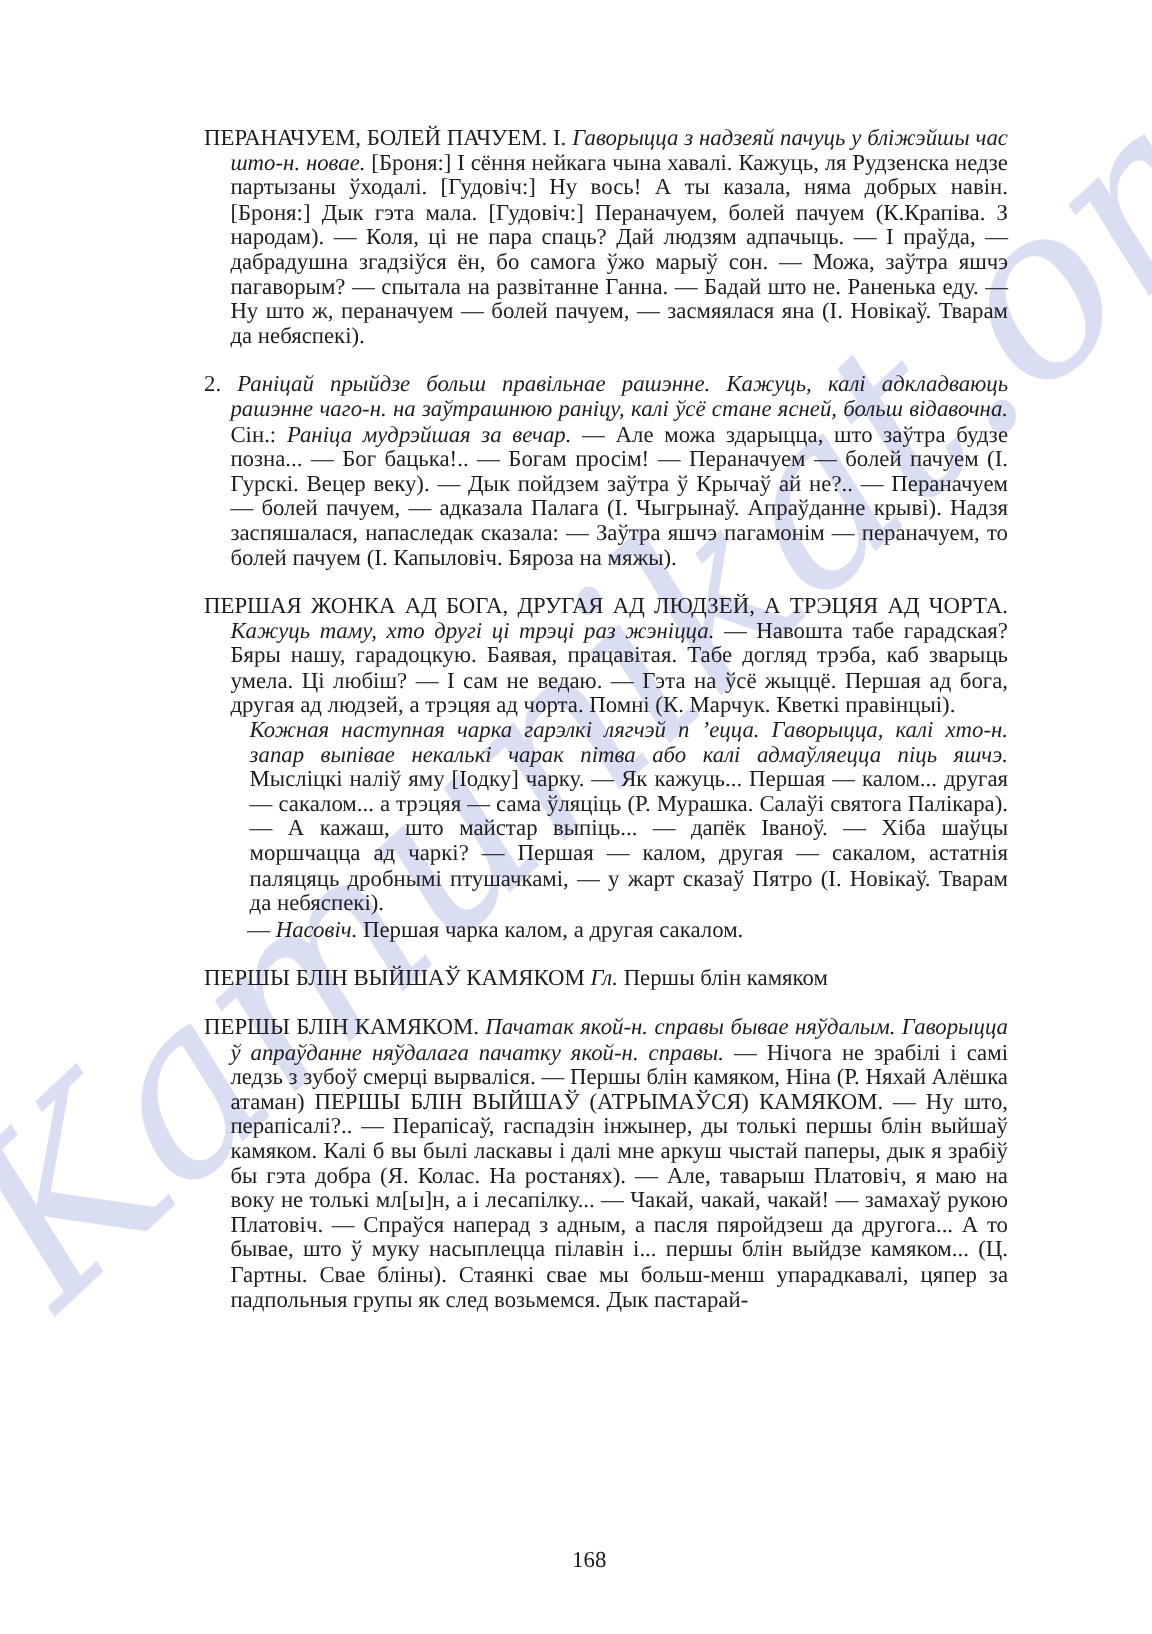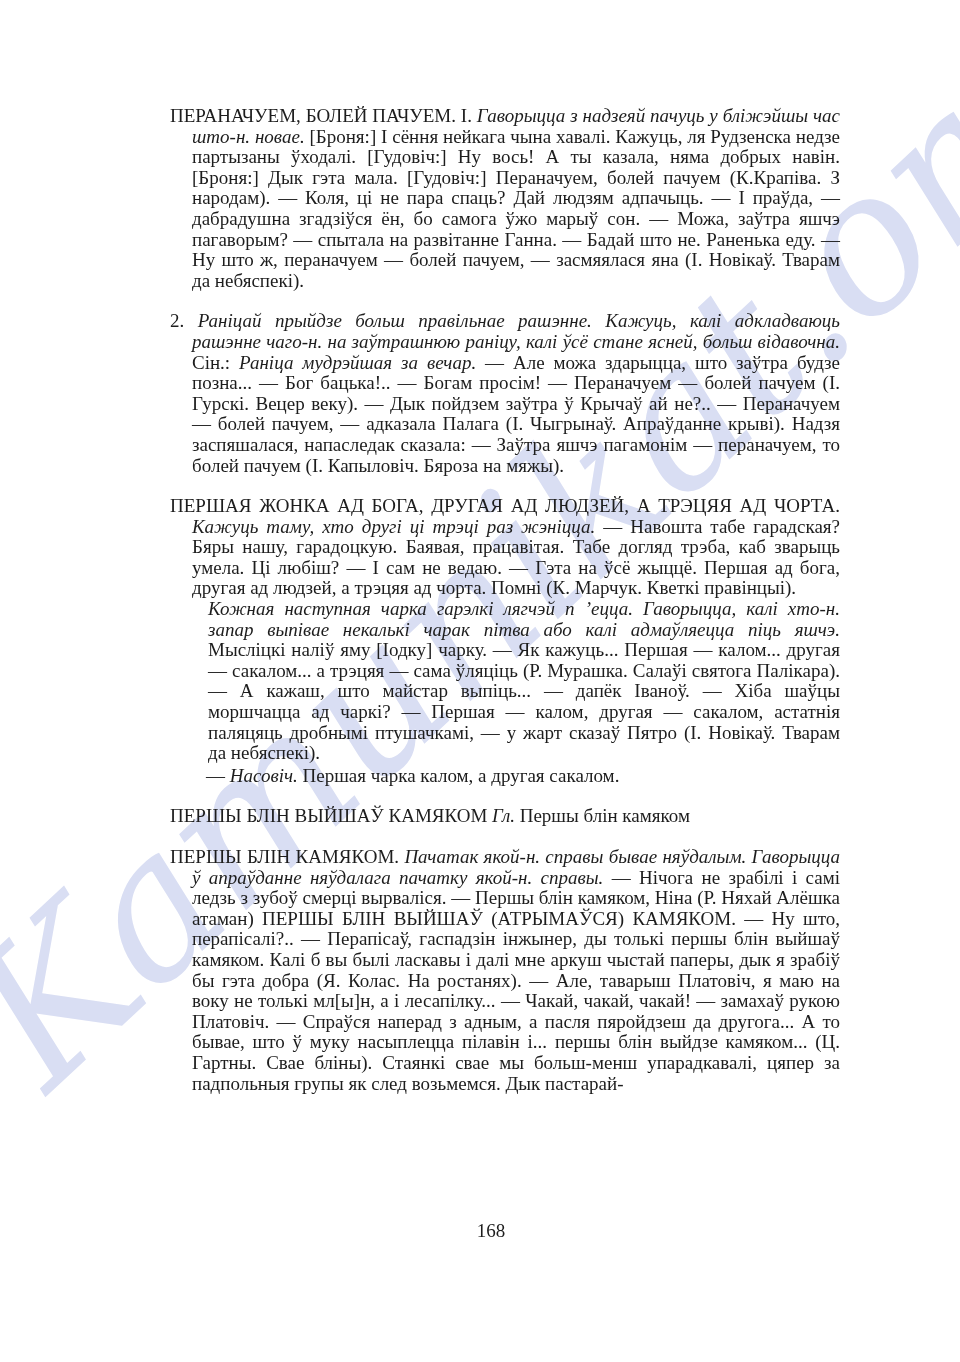--- a/index.html
+++ b/index.html
@@ -36,21 +36,21 @@
     text-align:justify;
   }
   .para{margin:0;}
   .para.entry{margin-top:20px;padding-left:22px;text-indent:-22px;}
   .para.entry.first{margin-top:0;}
   .para.ref{margin-top:2px;text-indent:36px;}
   .para.body{margin-left:38px;}
   .it{font-style:italic;}
   .page-number{
     position:absolute;
-    top:1220px;left:156px;width:670px;
+    top:1290px;left:156px;width:670px;
     text-align:center;
     font-size:19px;
     color:#1d1d1d;
   }
 </style>
 </head>
 <body>
 
 <div class="page" style="background: rgb(255, 255, 255);">
   <div class="watermark" style="color: rgb(217, 222, 243);">Kamunikat.org</div>

